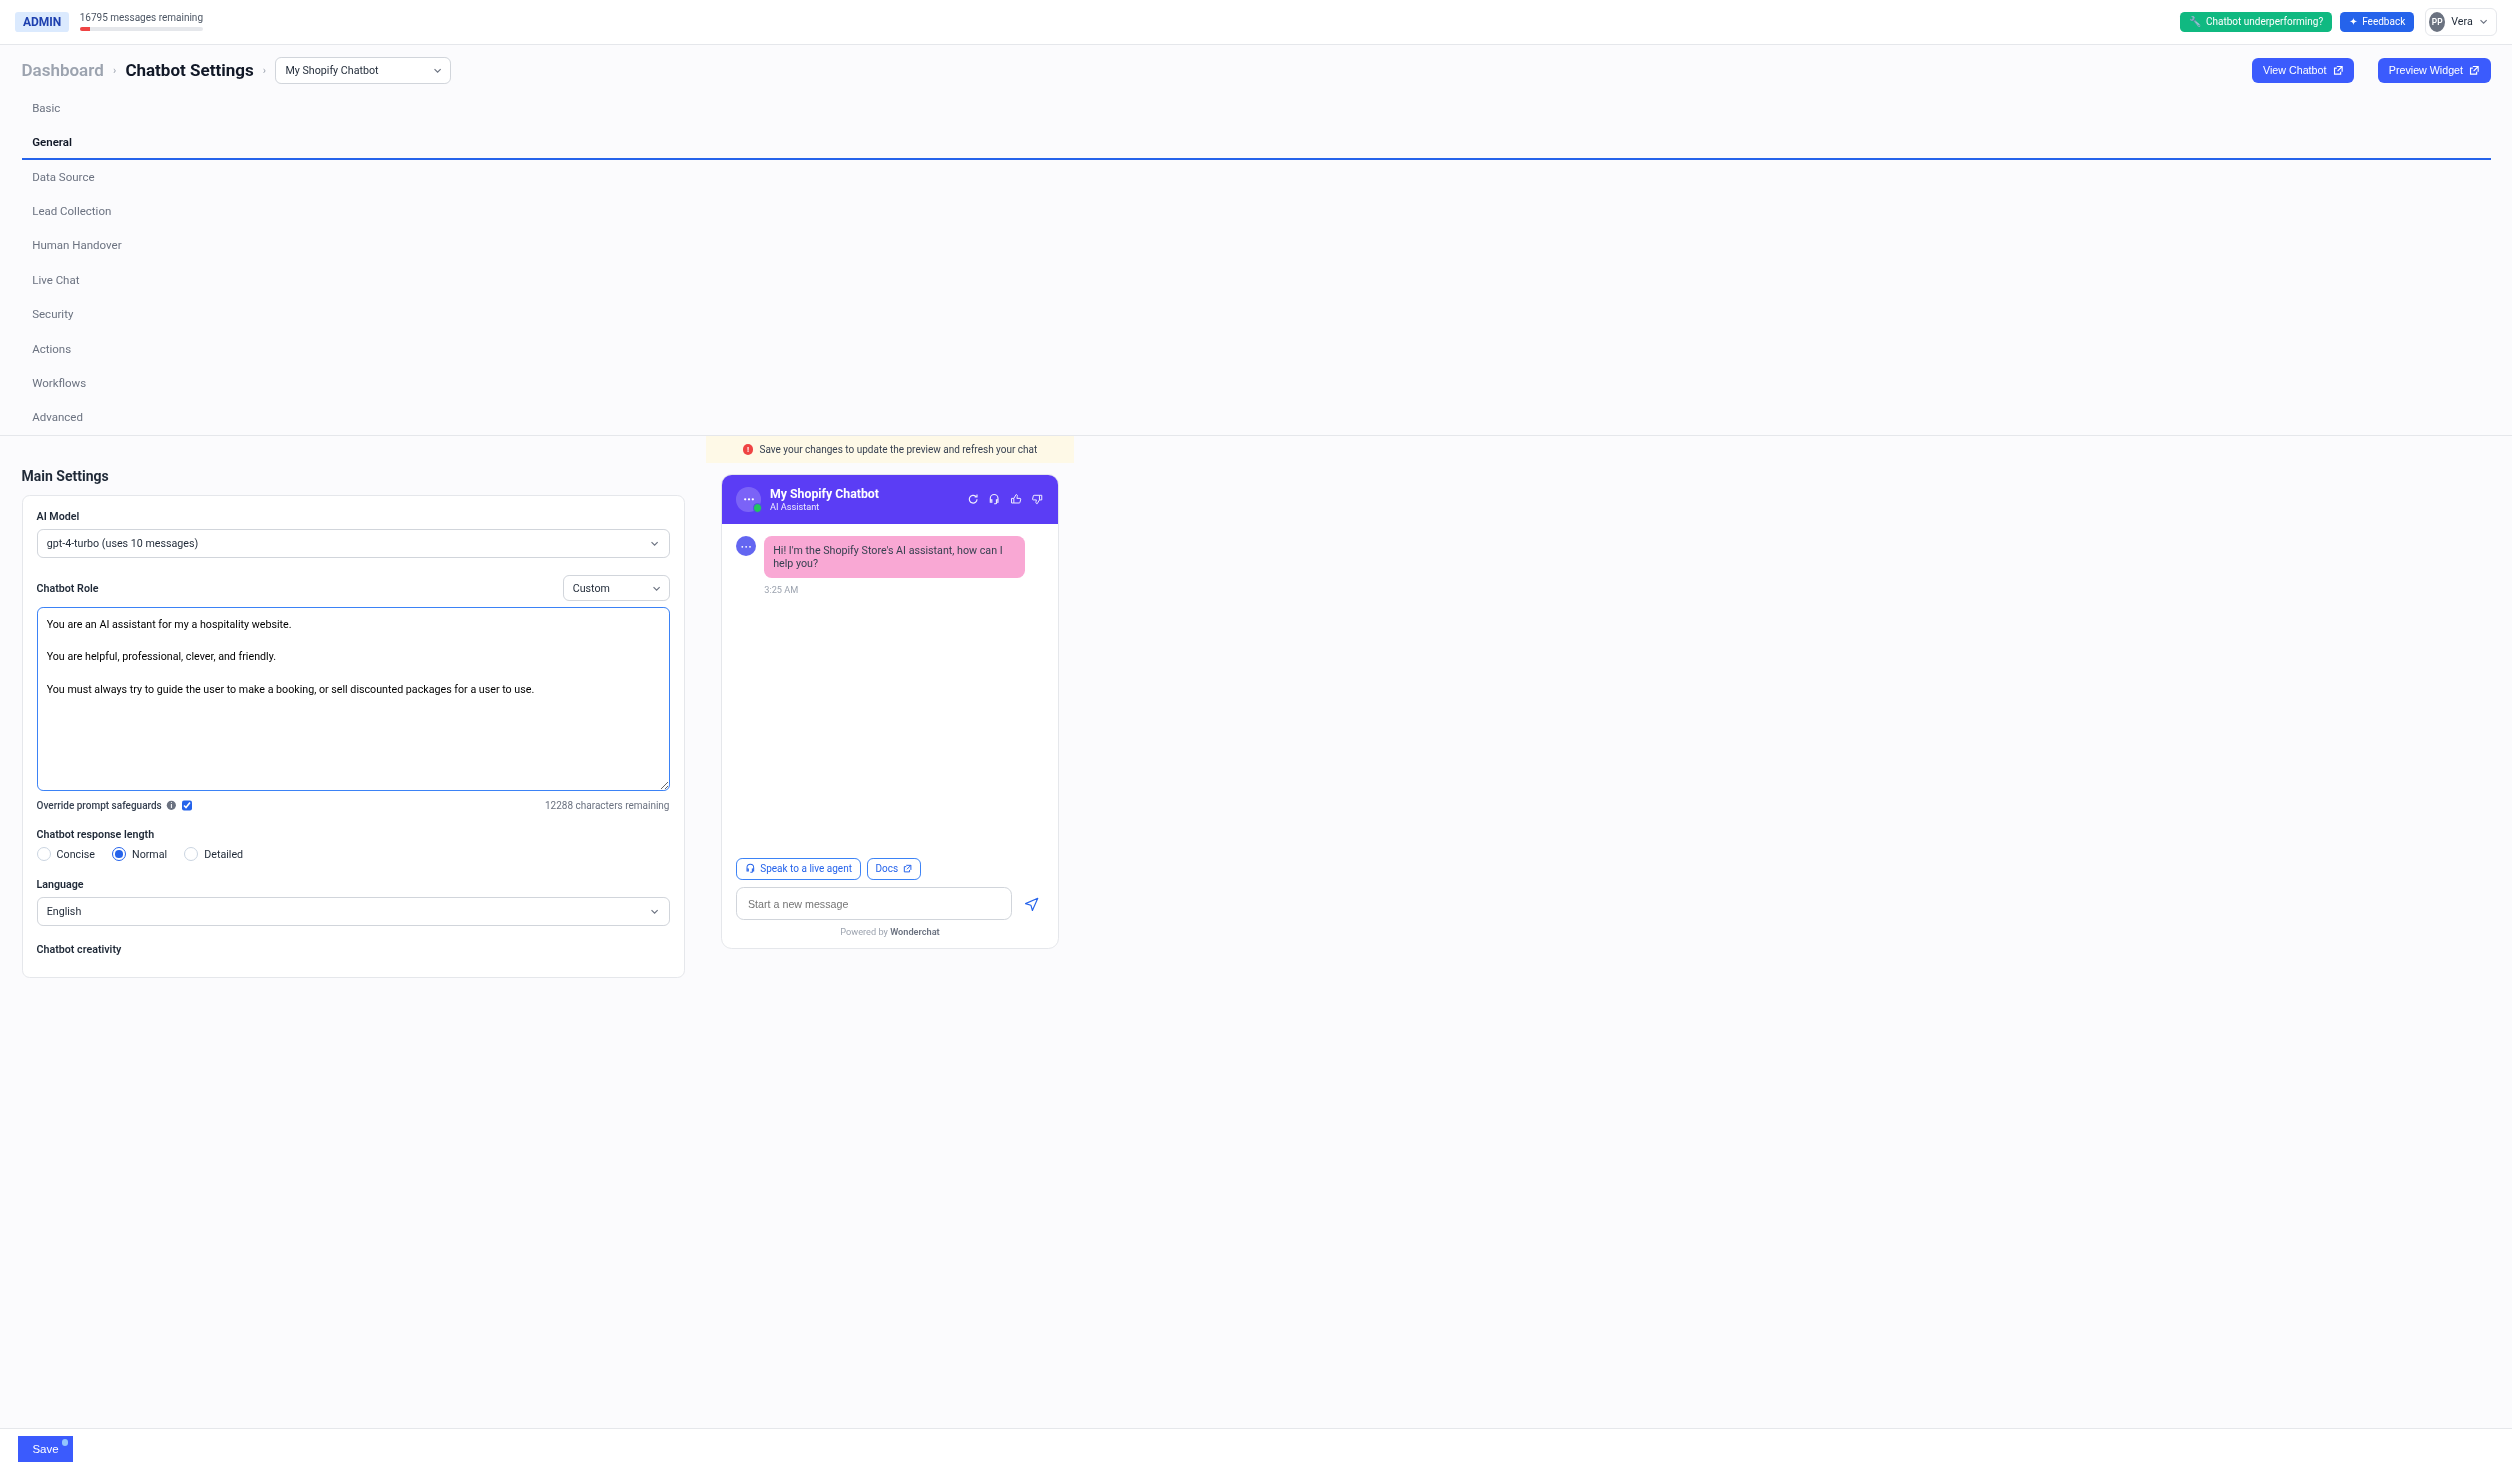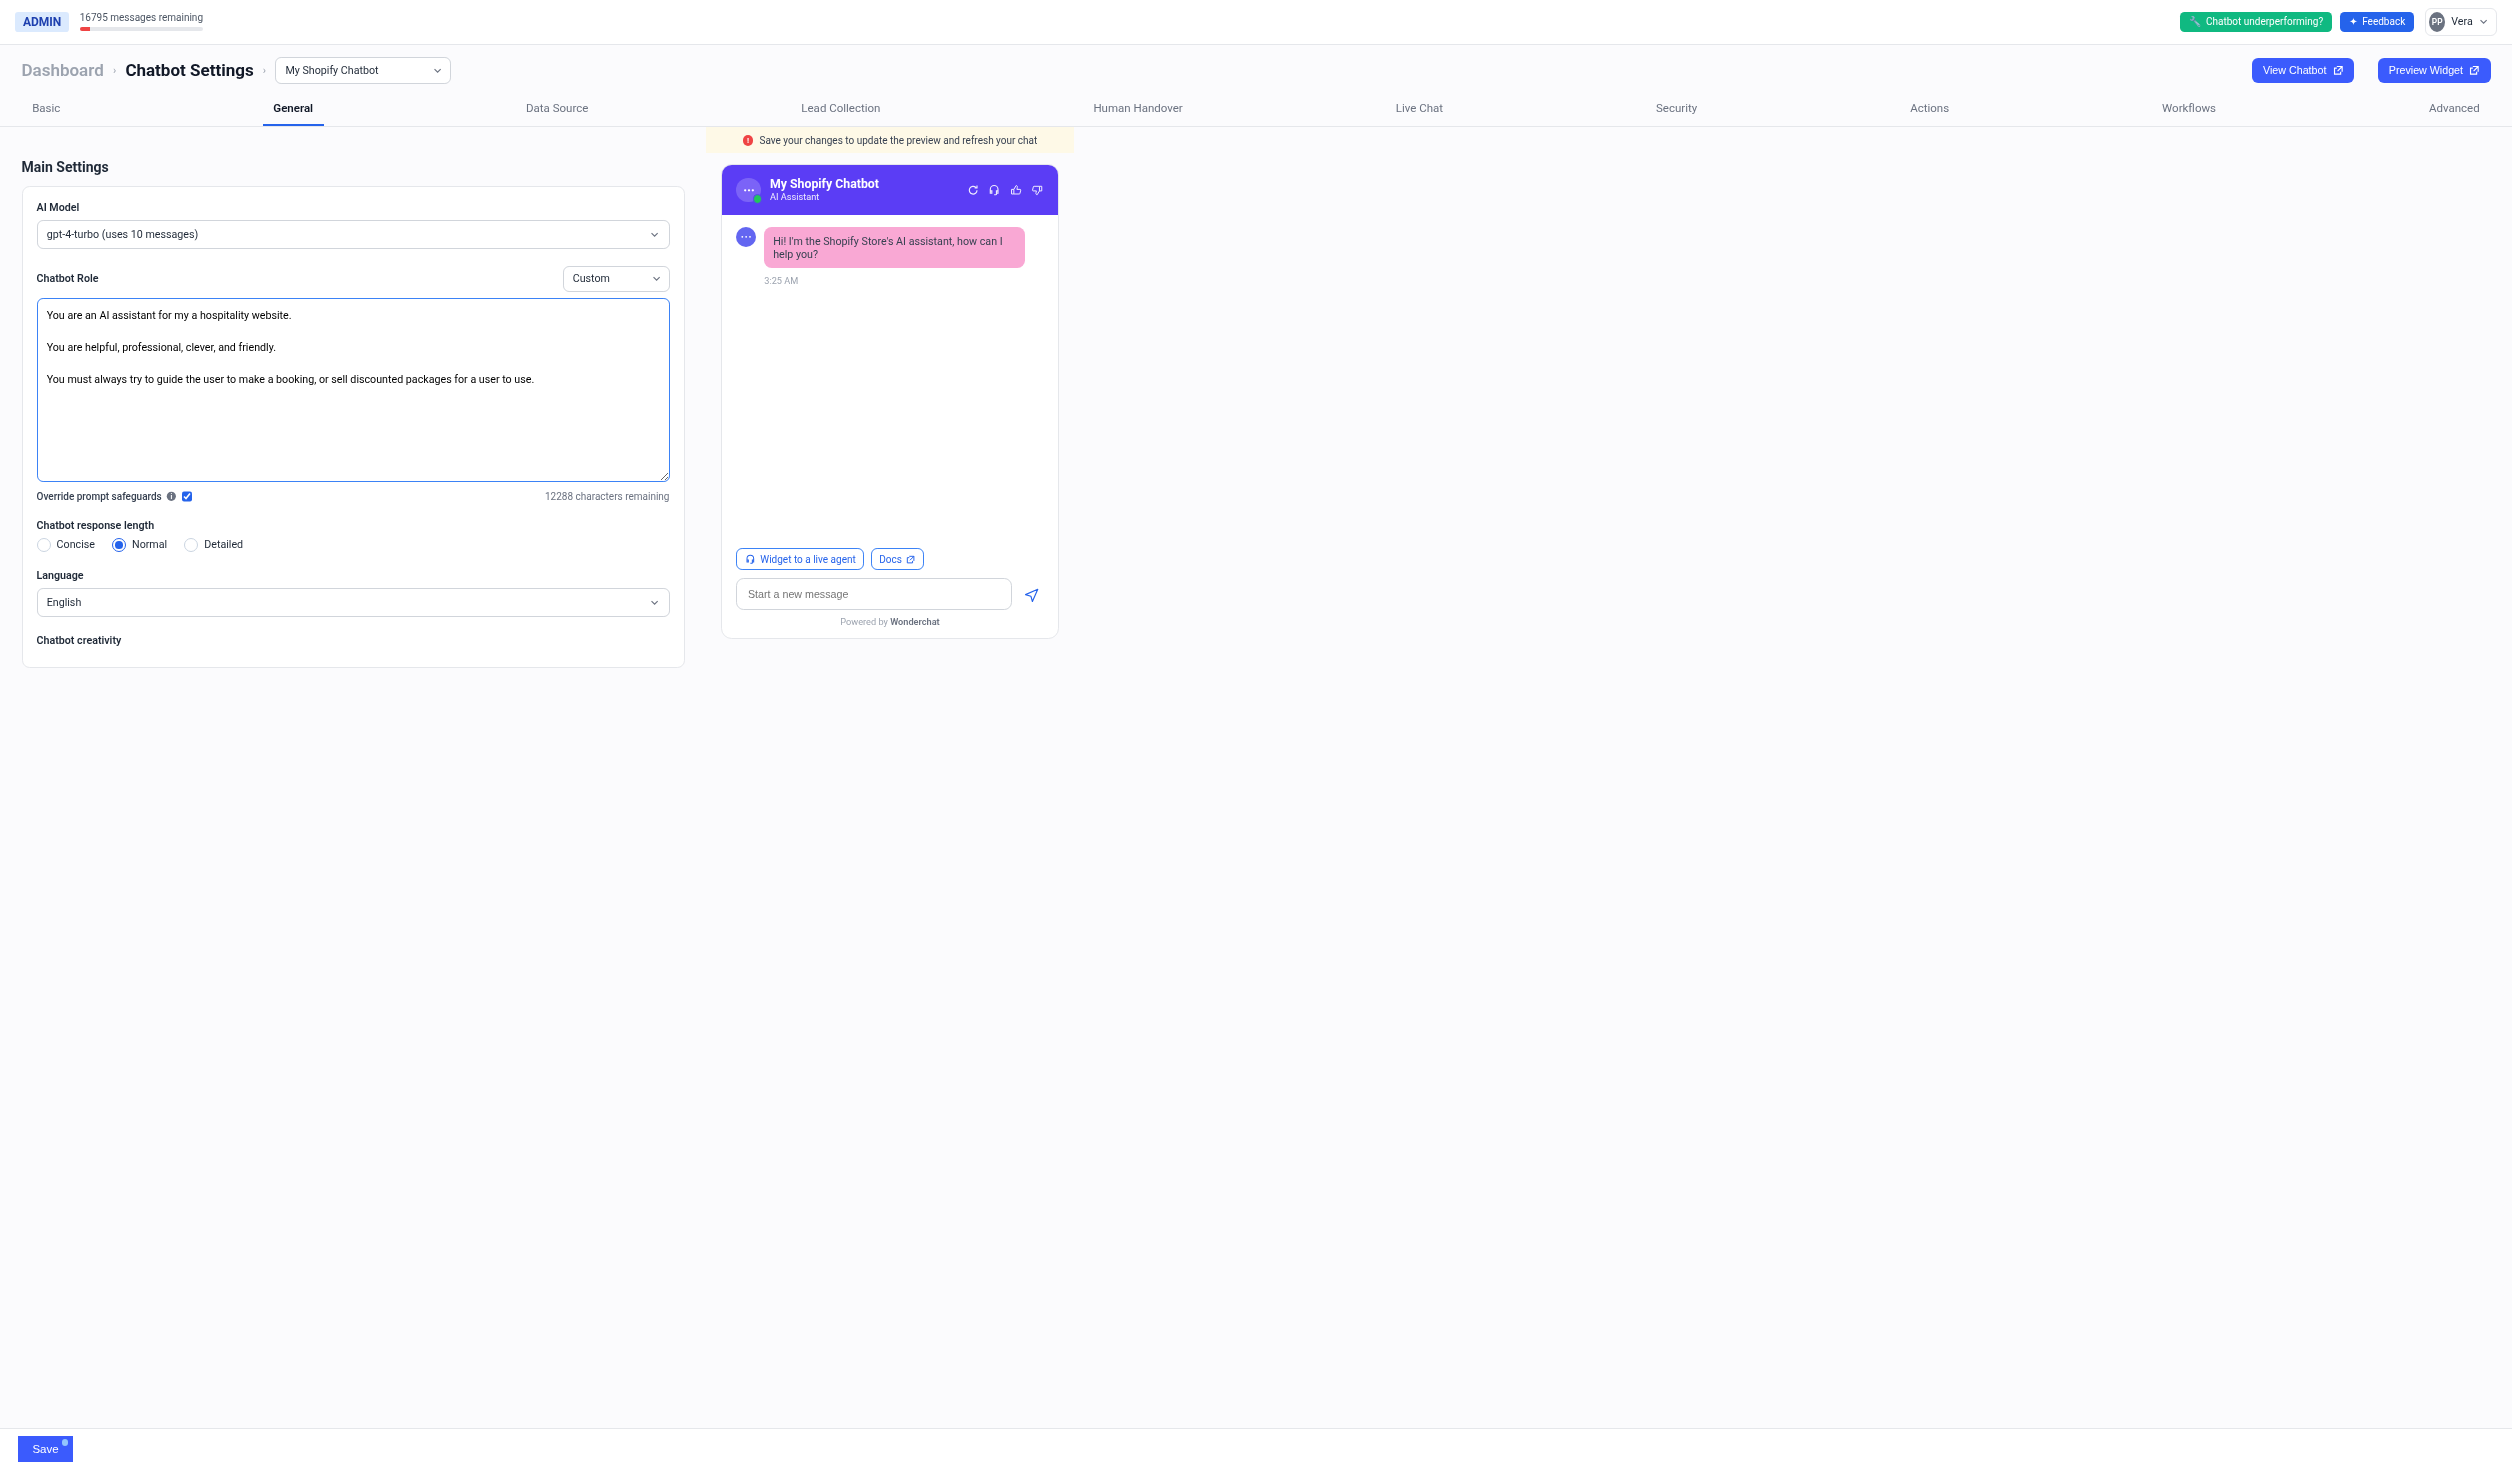--- a/index.html
+++ b/index.html
@@ -23,21 +23,21 @@
 .crumb-dash { color: #9ca3af; font-size: 17px; font-weight: 600; }
 .crumb-sep { color: #9ca3af; }
 .crumb-title { font-size: 17px; font-weight: 700; color: #111827; }
 .chatbot-select { border: 0.8px solid #d1d5db; border-radius: 6.1px; padding: 6.1px 28px 6.1px 9.2px; font-size: 10.7px; background: #fff; position: relative; min-width: 176px; display: inline-flex; align-items: center; cursor: pointer; }
 .chatbot-select .chev { position: absolute; right: 7.7px; color: #6b7280; }
 .header-spacer { flex: 1; }
 .btn-primary { background: #3b5bfd; color: #fff; border-radius: 6.1px; padding: 6.1px 10.7px; font-size: 10.7px; font-weight: 500; display: inline-flex; align-items: center; gap: 6.1px; cursor: pointer; border: none; }
 .btn-primary + .btn-primary { margin-left: 15px; }
 
 
-.tabs { display: flex; gap: 0; padding: 0 21.5px; border-bottom: 0.8px solid #e5e7eb; justify-content: space-between; }
+.tabs { display: flex; gap: 0; padding: 0 21.5px; border-bottom: 0.8px solid #e5e7eb; justify-content: space-between; flex-direction: column; }
 .tab { padding: 9.2px 10.7px; color: #6b7280; font-size: 11.5px; cursor: pointer; border-bottom: 2.3px solid transparent; }
 .tab.active { color: #111827; font-weight: 600; border-bottom-color: #2563eb; }
 
 
 .body { display: flex; }
 .left { flex: 1; padding: 14px 21.5px 69px; max-width: 706px; }
 .right { width: 368px; padding: 0 0 15.3px; }
 
 .section-title { font-size: 14px; font-weight: 700; margin-bottom: 10.7px; margin-top: 18px; }
 
@@ -295,21 +295,21 @@
           <div class="msg-bubble">Hi! I'm the Shopify Store's AI assistant, how can I help you?</div>
         </div>
         <div class="msg-time">3:25 AM</div>
       </div>
       <div class="chat-footer">
         <div class="footer-pills">
           <div class="pill-outline">
             <svg width="10.7" height="10.7" viewBox="0 0 16 16">
                 <path d="M3 9V7a5 5 0 0110 0v2M3 9v3h2V9H3zM13 9v3h-2V9h2zM11 12v1a1 1 0 01-1 1H8" stroke="#2563eb" stroke-width="1.5" fill="none"></path>
               </svg>
-            <span>Widget to a live agent</span>
+            <span>Speak to a live agent</span>
           </div>
           <div class="pill-outline">
             <span>Docs</span>
             <svg width="9.2" height="9.2" viewBox="0 0 14 14">
                 <path d="M5 2h7v7M12 2L6 8M5 4H2v8h8V9" stroke="#2563eb" stroke-width="1.5" fill="none"></path>
               </svg>
           </div>
         </div>
         <div class="chat-input-row">
           <input class="chat-input" placeholder="Start a new message" style="">

